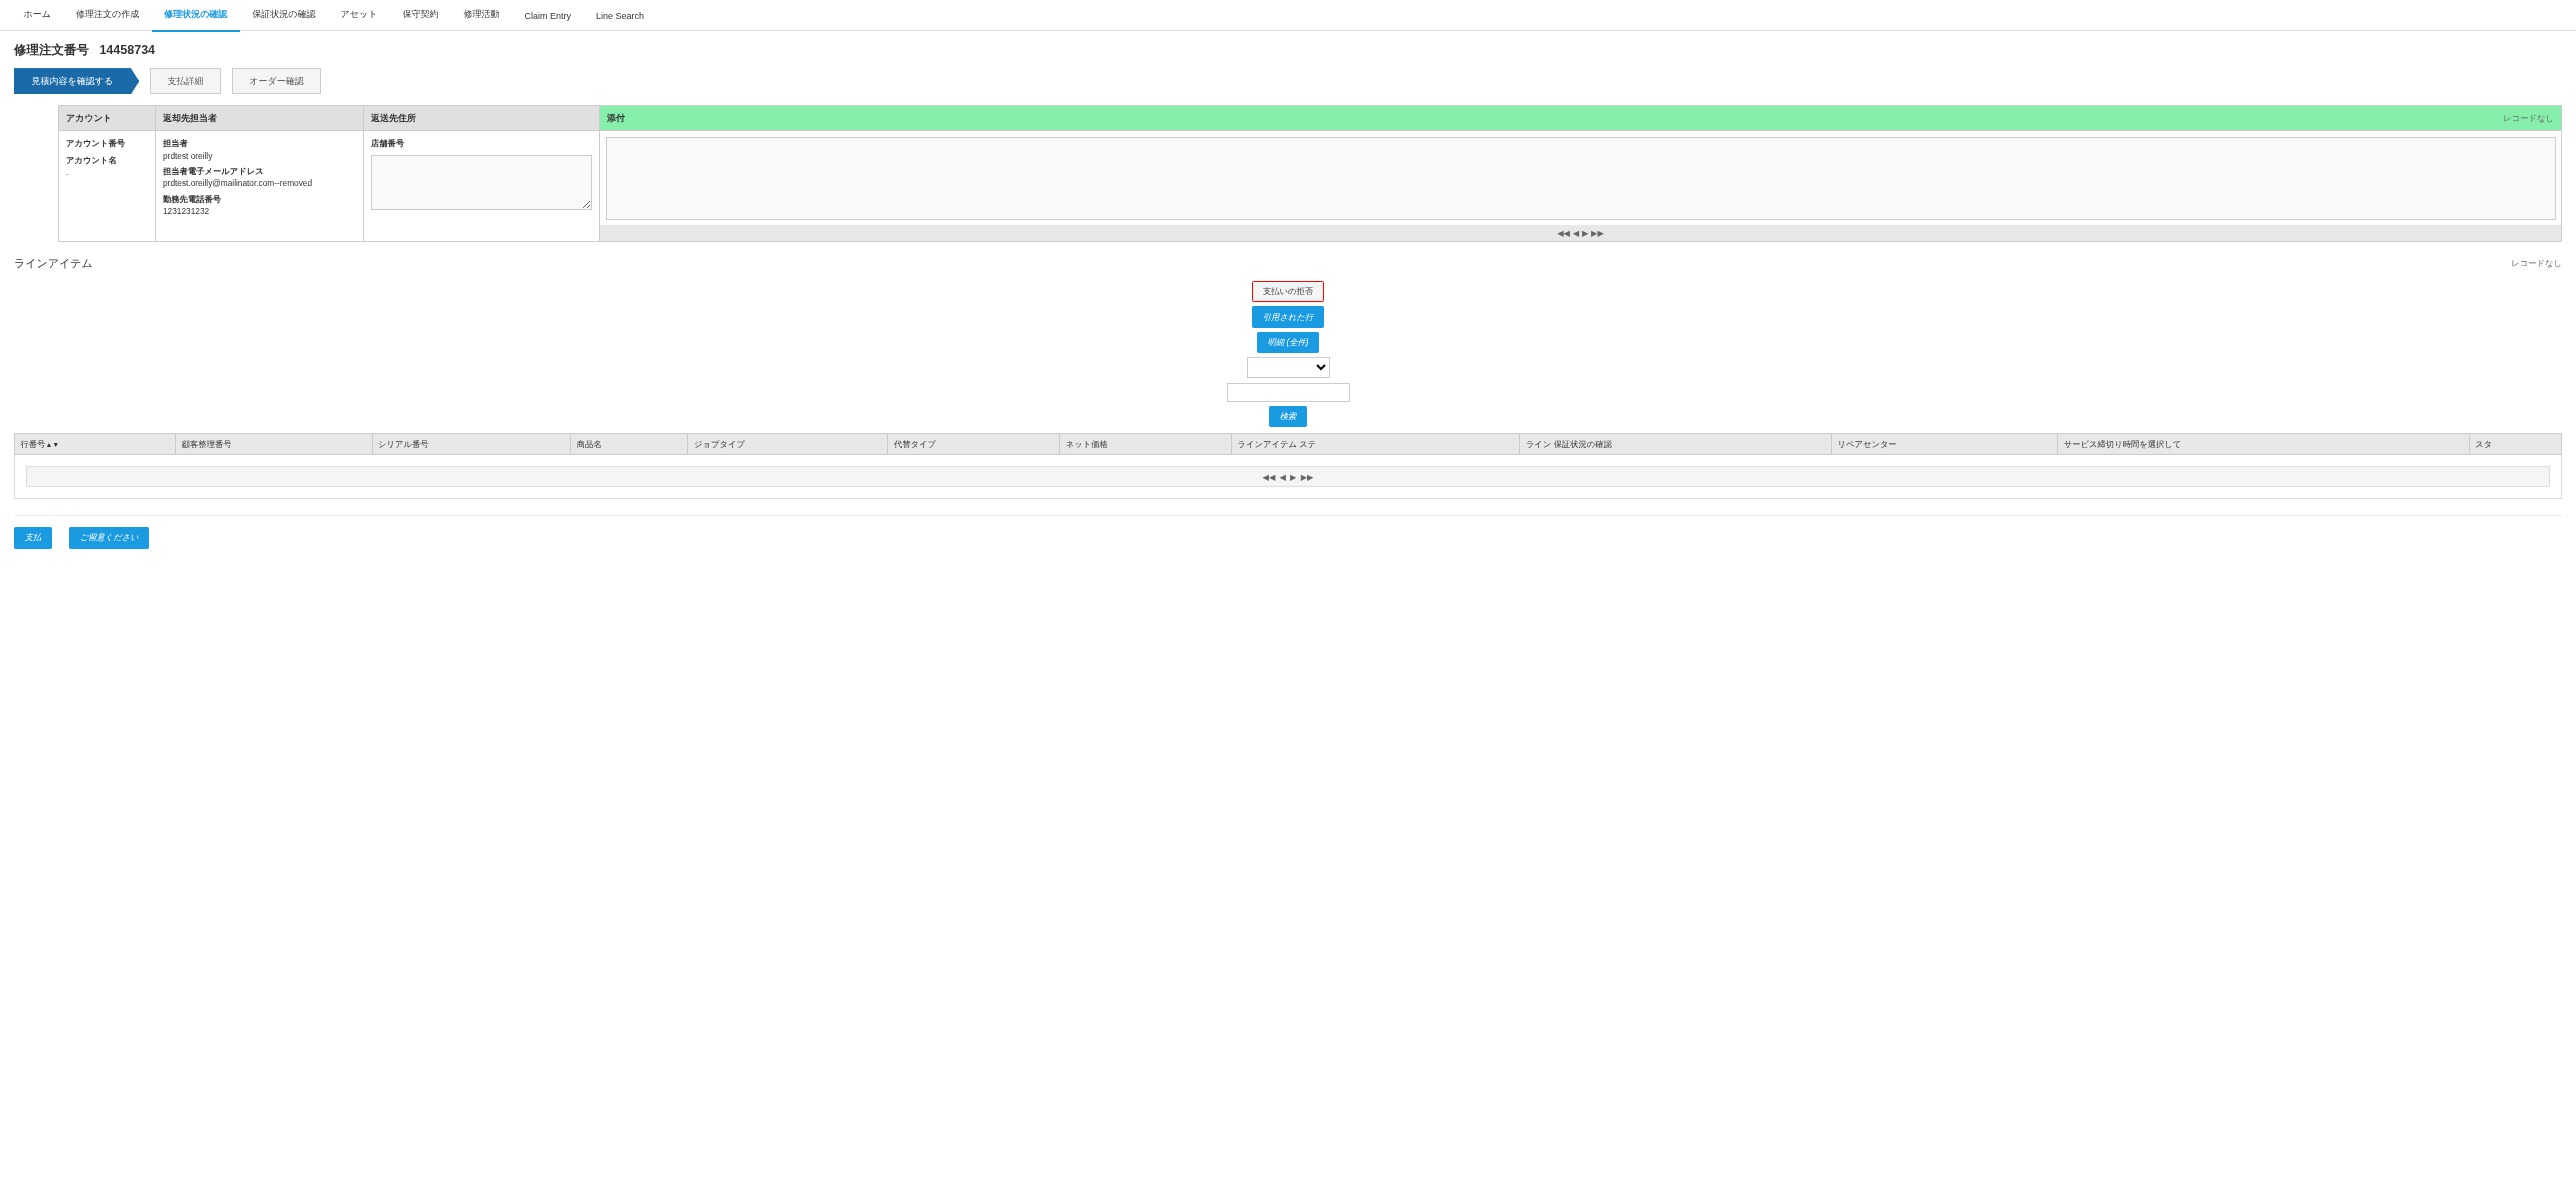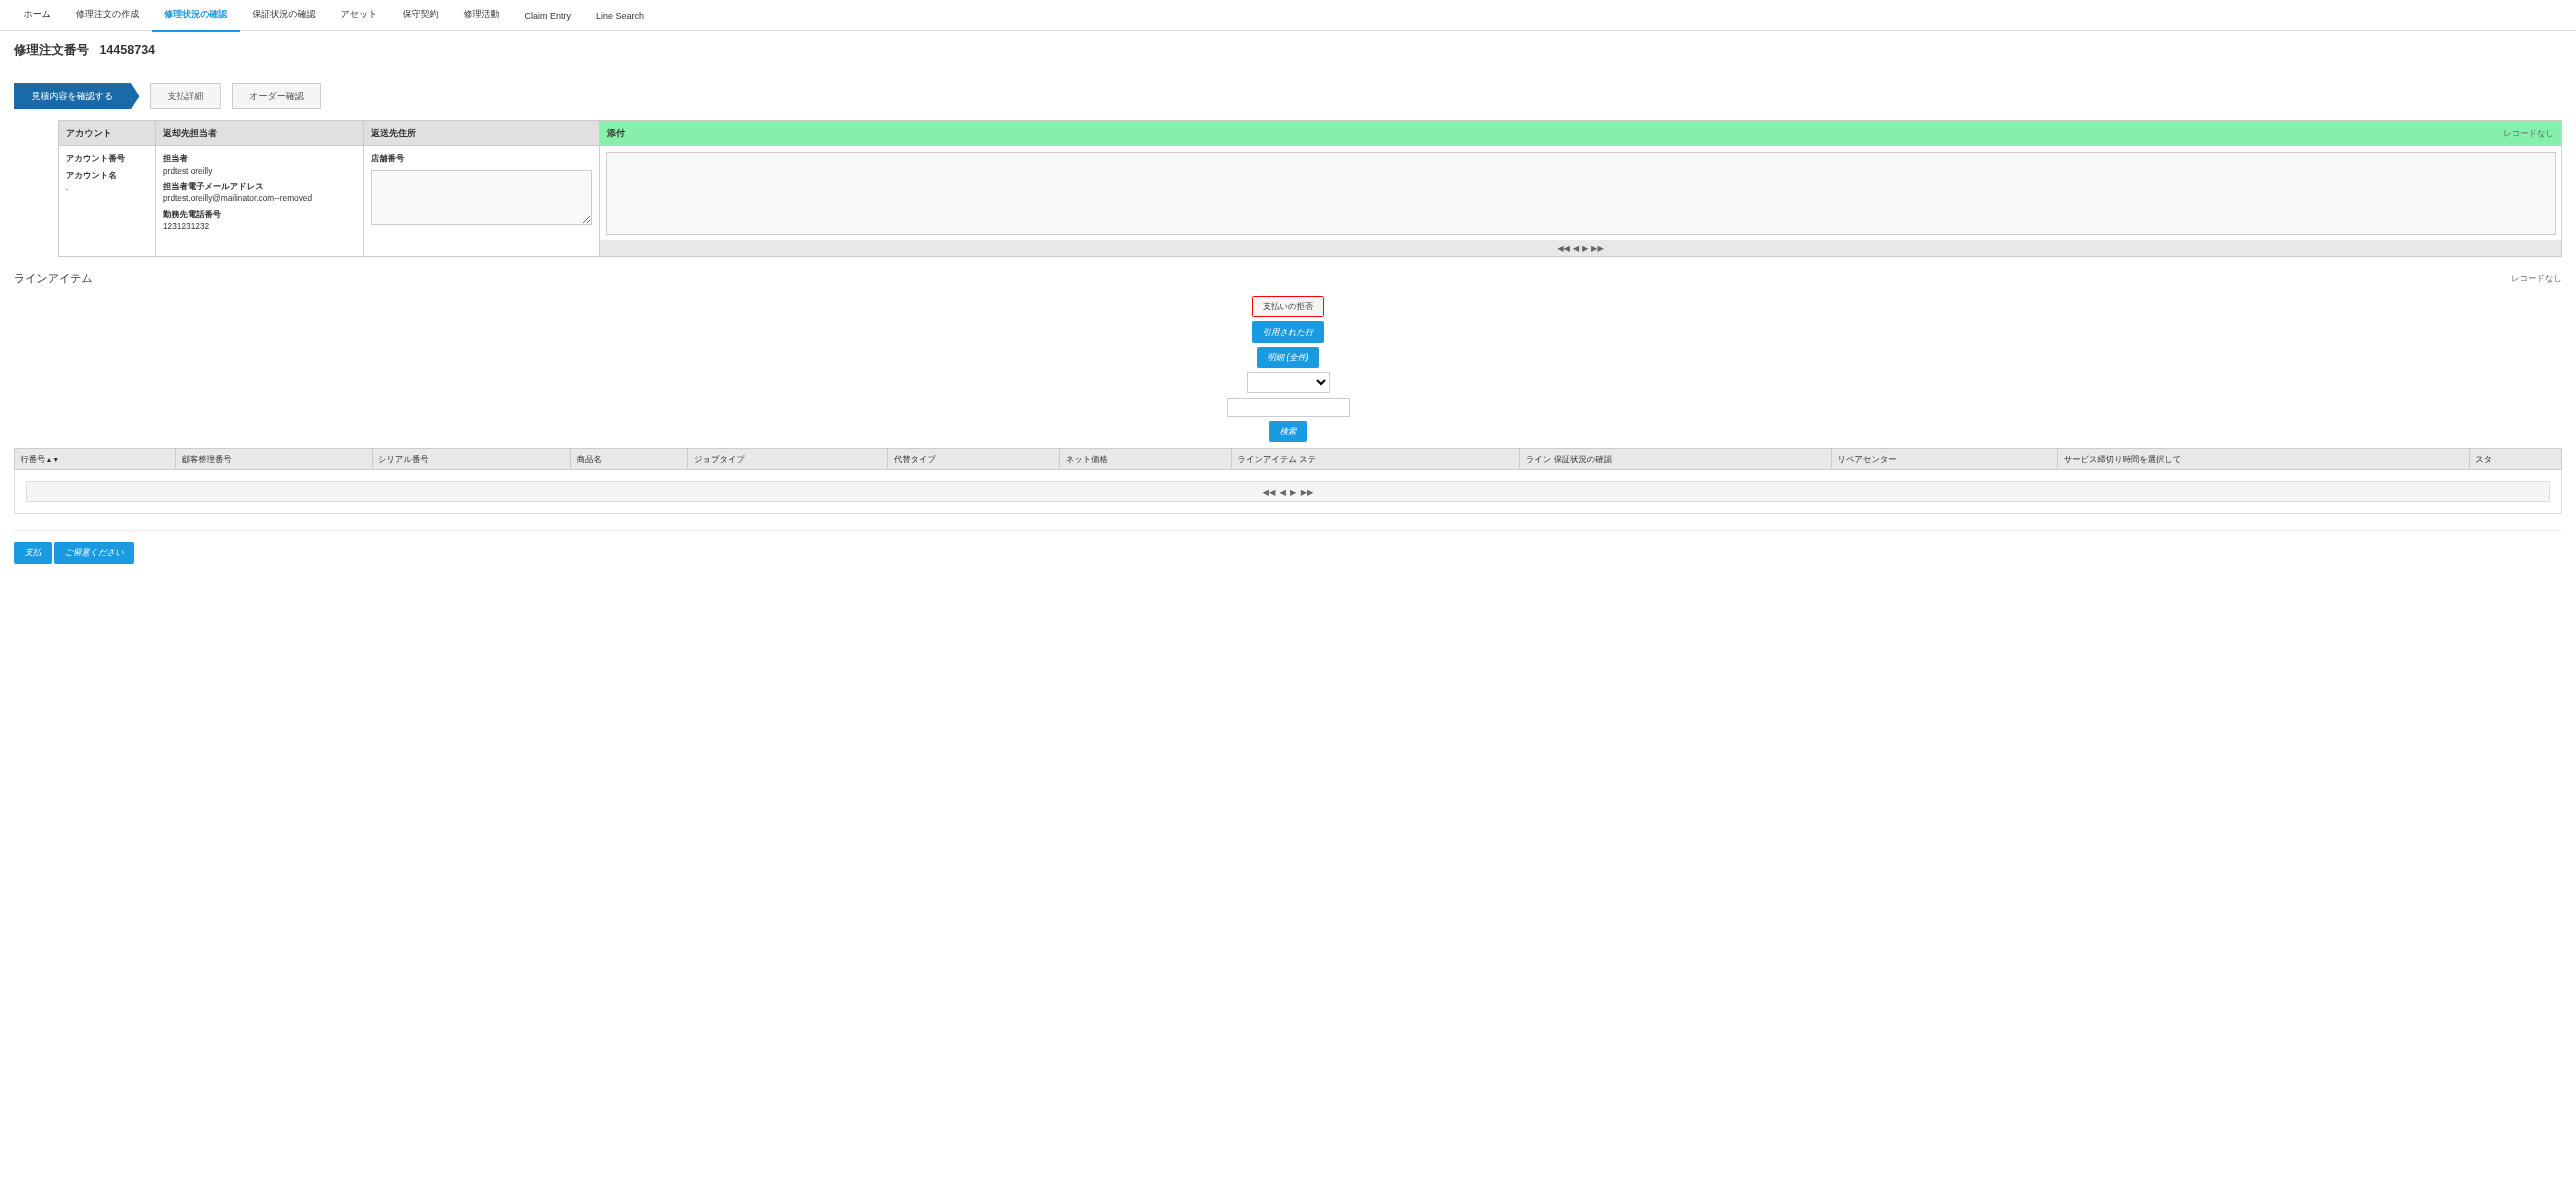--- a/index.html
+++ b/index.html
@@ -23,21 +23,21 @@
     }
     .nav-item.active {
       color: #1a9ae0;
       border-bottom: 2.1px solid #1a9ae0;
       font-weight: bold;
     }
 
     
     .page { padding: 11px 14px; }
 
-    .page-title { font-size: 12.5px; font-weight: normal; margin-bottom: 24px; color: #333; }
+    .page-title { font-size: 12.5px; font-weight: normal; margin-bottom: 9px; color: #333; }
     .page-title span { font-weight: bold; }
 
     
     .step-tabs { display: flex; align-items: center; margin-bottom: 11px; }
     .step-tab {
       padding: 5.5px 16.6px;
       font-size: 9px;
       cursor: pointer;
       border: 0.7px solid #ccc;
       background: #f5f5f5;
@@ -121,21 +121,21 @@
     }
     .sort-arrow { font-size: 7px; }
 
     .table-pagination {
       display: flex; justify-content: center; align-items: center;
       padding: 4.2px; background: #f5f5f5; border: 0.7px solid #ddd; gap: 4.2px;
     }
     .table-pagination span { font-size: 8.3px; cursor: pointer; color: #666; }
 
     
-    .bottom-buttons { display: flex; gap: 2px; margin-top: 16.6px; padding-top: 11px; border-top: 0.7px solid #eee; }
+    .bottom-buttons { display: flex; gap: 17px; margin-top: 16.6px; padding-top: 11px; border-top: 0.7px solid #eee; }
 
     
     .info-section {
       display: grid;
       grid-template-columns: 97px 208px 236px 1fr;
       border: 0.7px solid #ccc;
       margin-bottom: 14px;
       margin-left: 44px;
     }
     .info-col {

